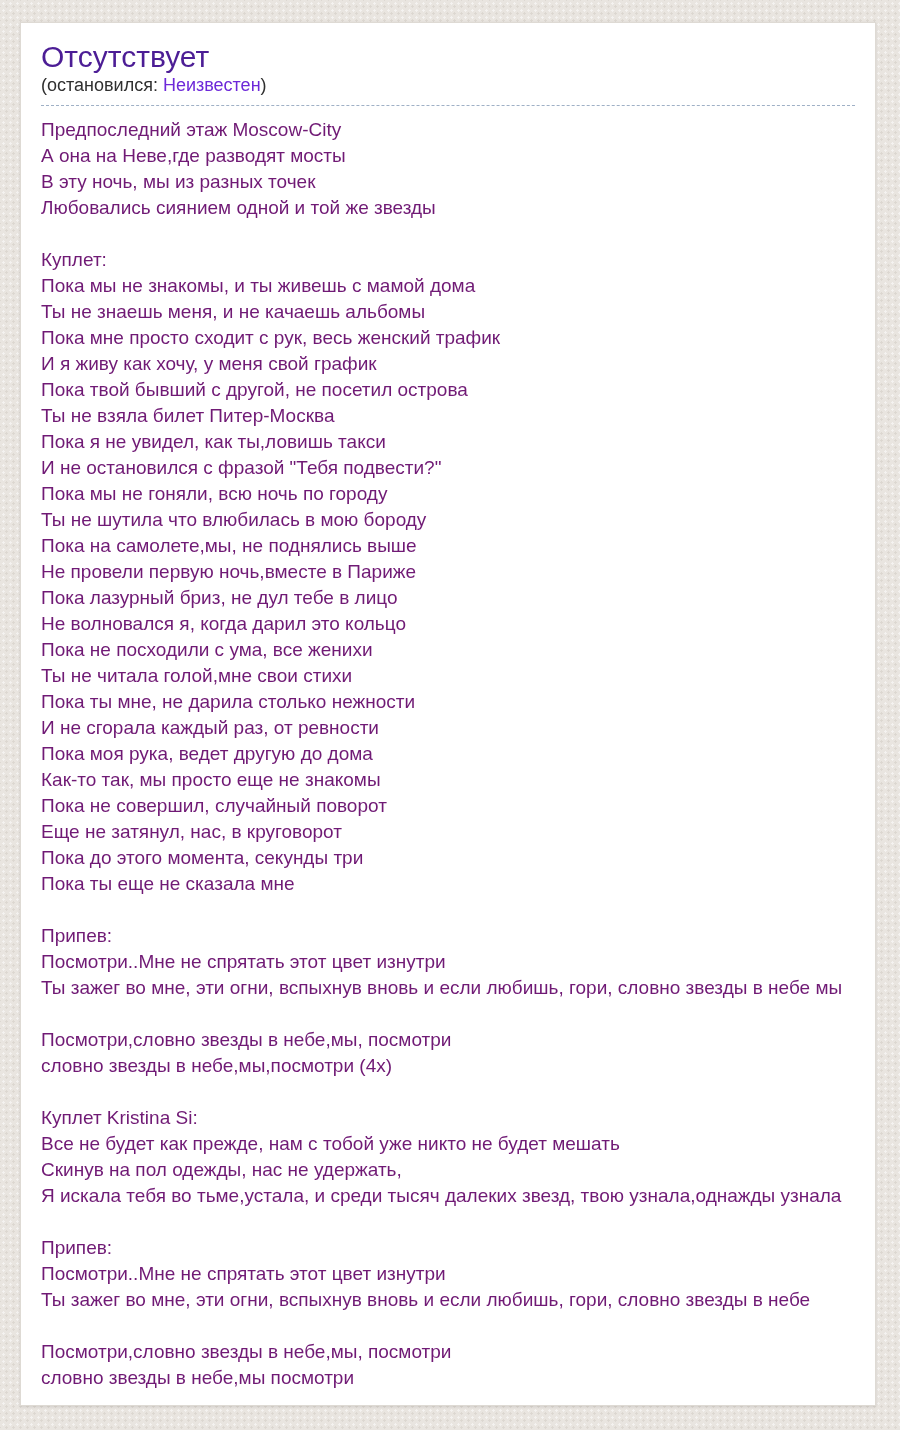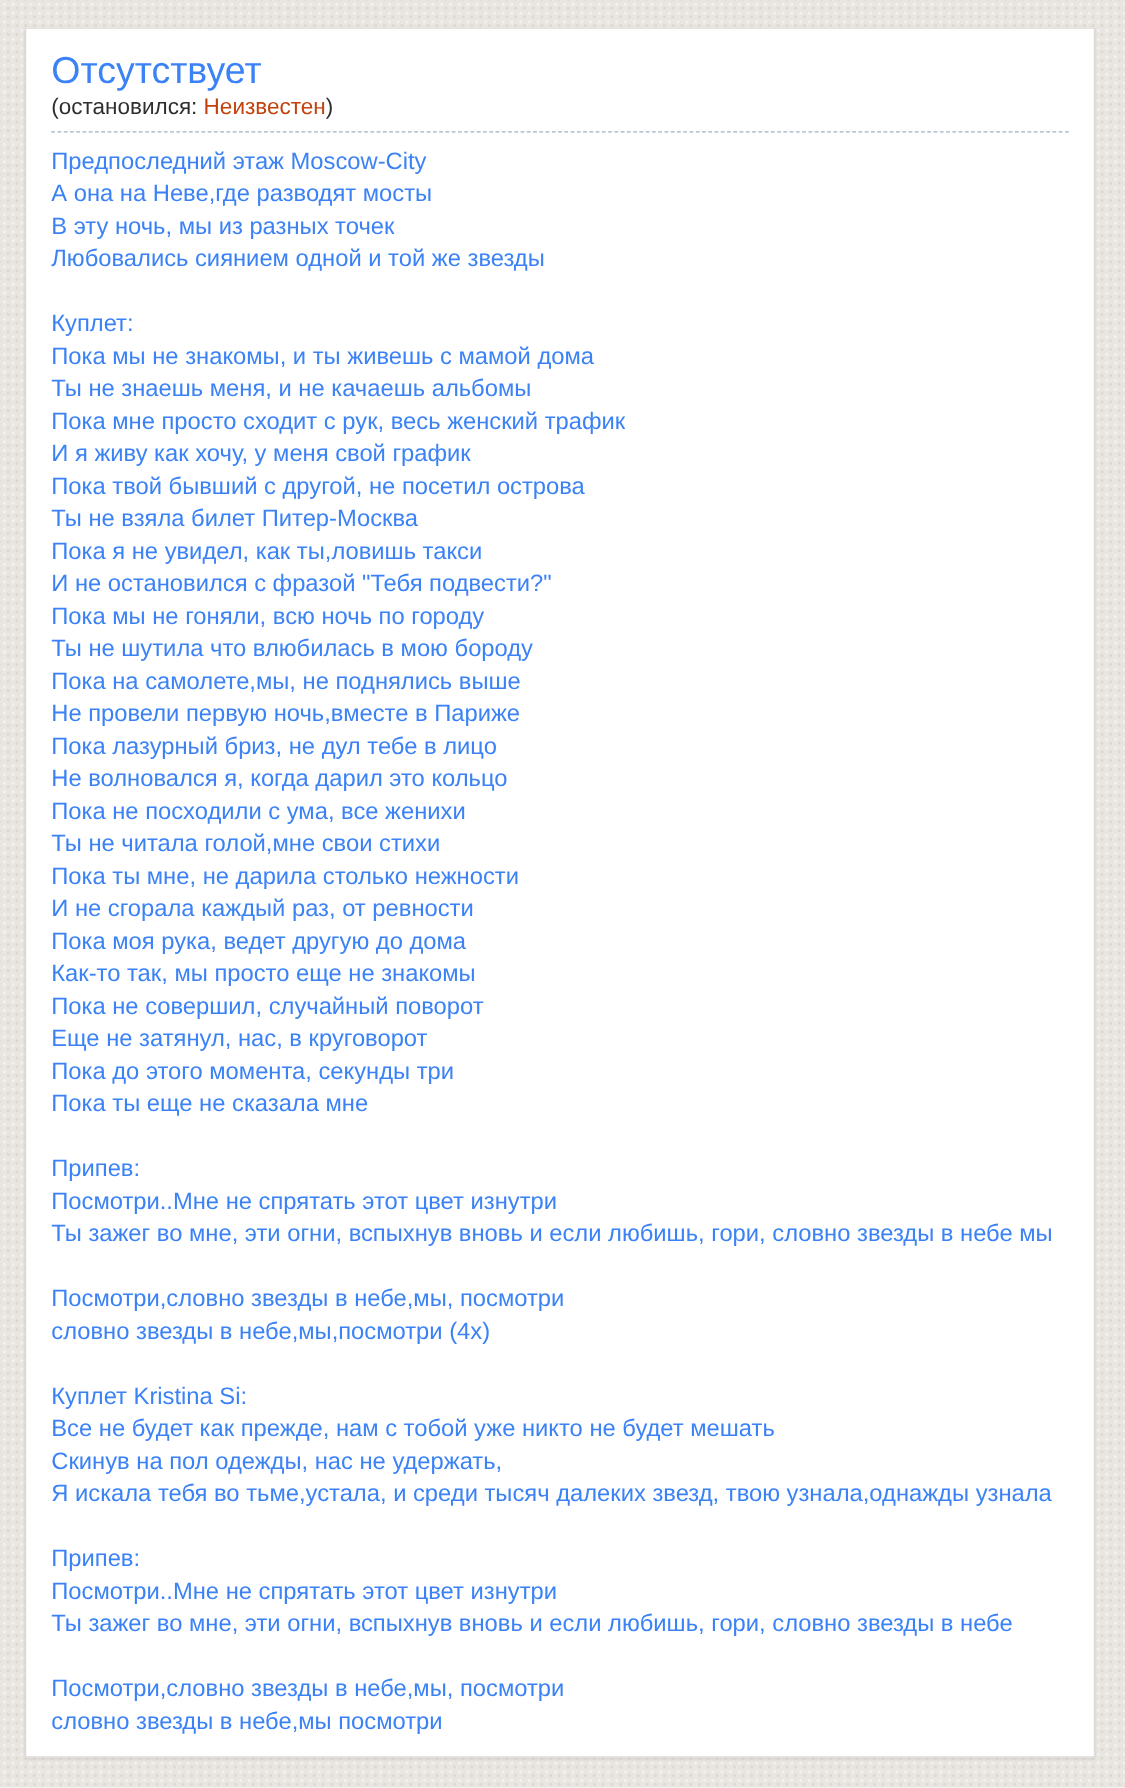--- a/index.html
+++ b/index.html
@@ -32,43 +32,43 @@
     border: 1px solid #dedad4;
     box-shadow: 0 1px 3px rgba(0,0,0,0.10);
     padding: 17px 20px 20px 20px;
     overflow: visible; 
   }
 
   .page-title {
     font-size: 30px;
     line-height: 34px;
     font-weight: 400;
-    color: #3b82f6;
+    color: #4c1d95;
     letter-spacing: 0;
   }
 
   .artist-line {
     font-size: 18px;
     line-height: 23px;
     color: #2f2f2f;
     padding-bottom: 8px;
     border-bottom: 1px dashed #9fb0c6;
   }
 
   .artist-link {
-    color: #c2410c;
+    color: #6d28d9;
     text-decoration: none;
     cursor: pointer;
   }
 
   .lyrics {
     margin-top: 11px;
     font-size: 19px;
     line-height: 26px;
-    color: #3b82f6;
+    color: #701a75;
     white-space: pre;      
   }
 </style>
 </head>
 <body>
 
 <div class="card">
 
   <h1 class="page-title">Отсутствует</h1>
 

